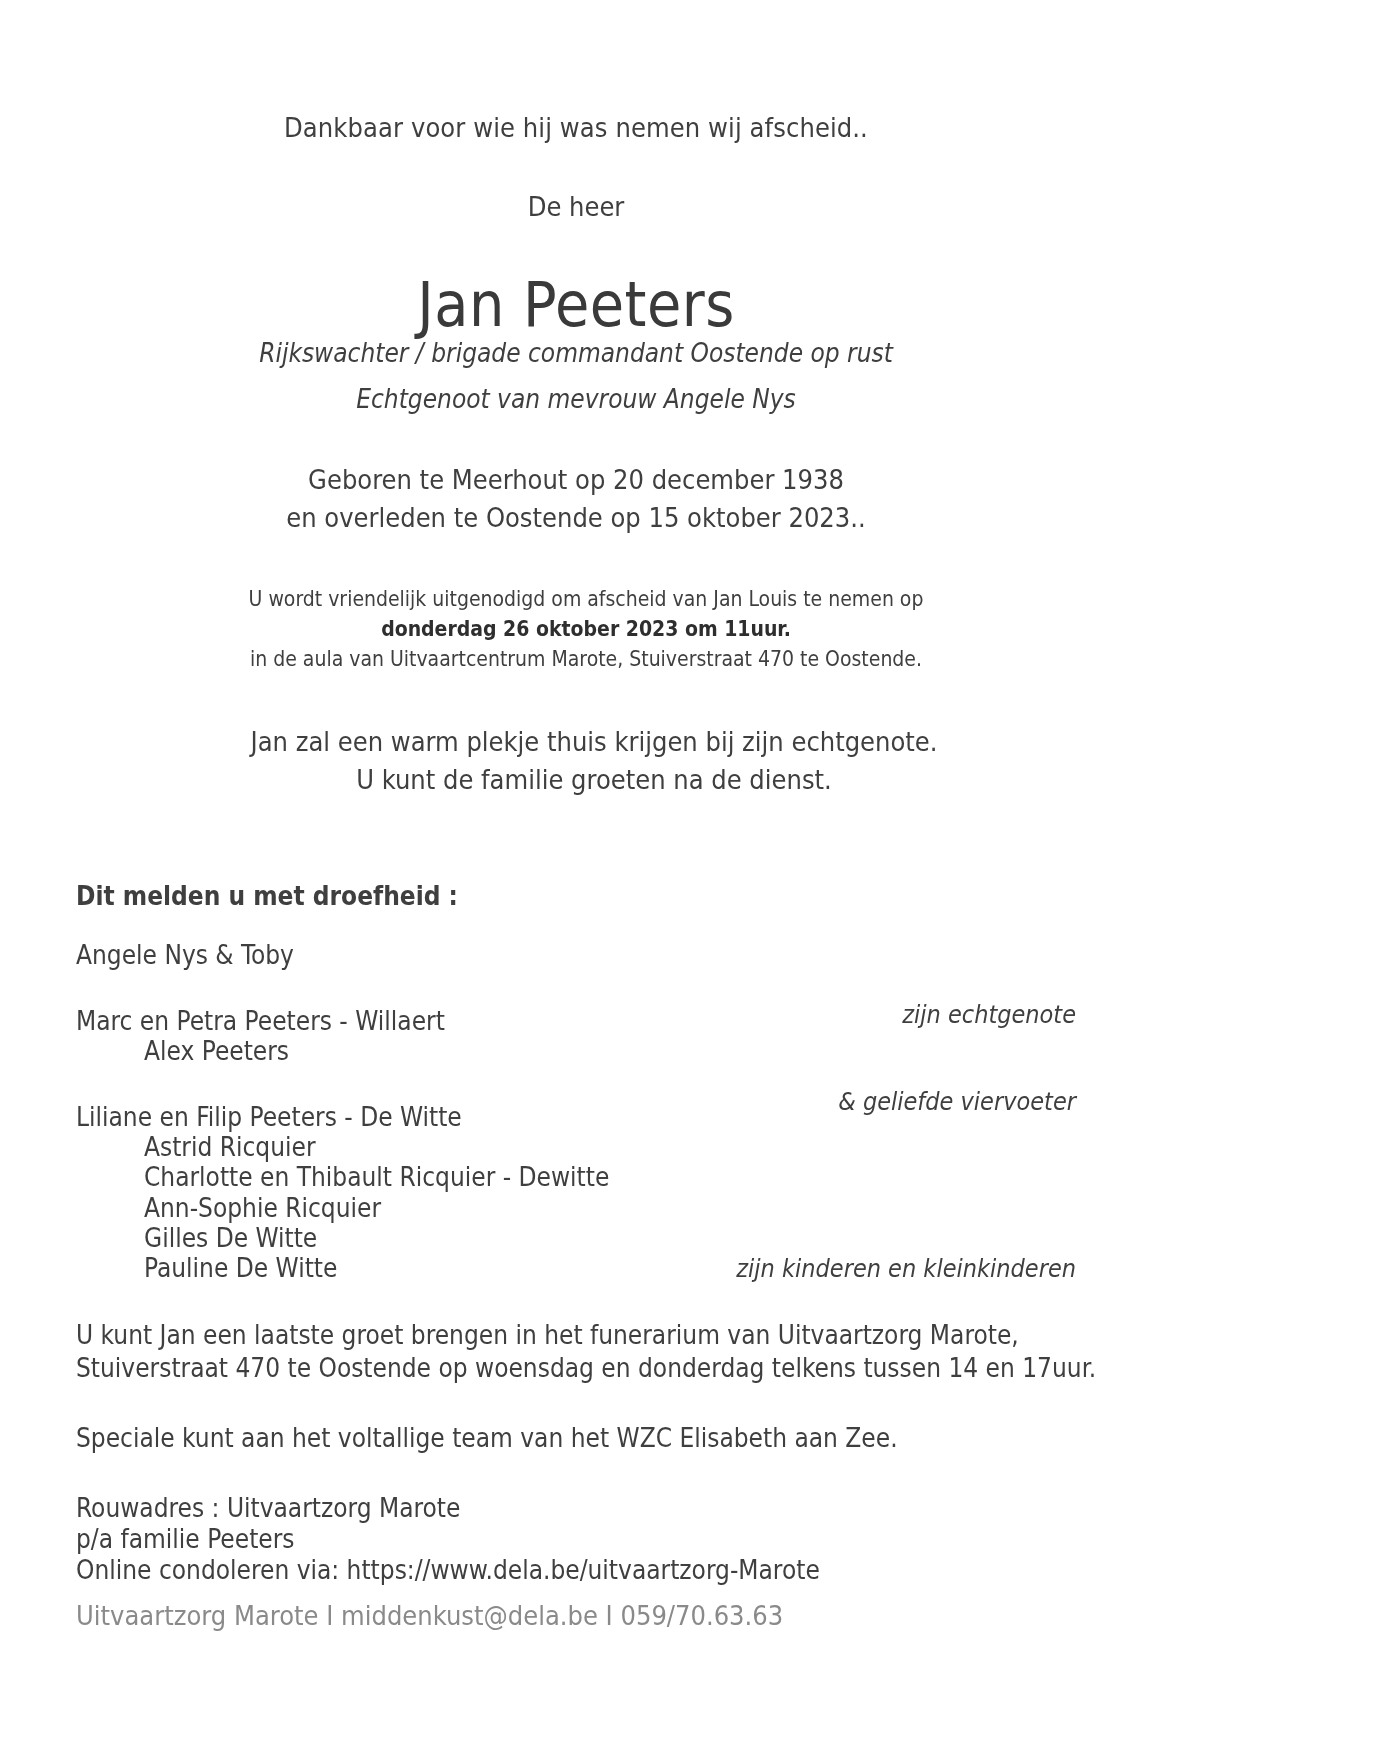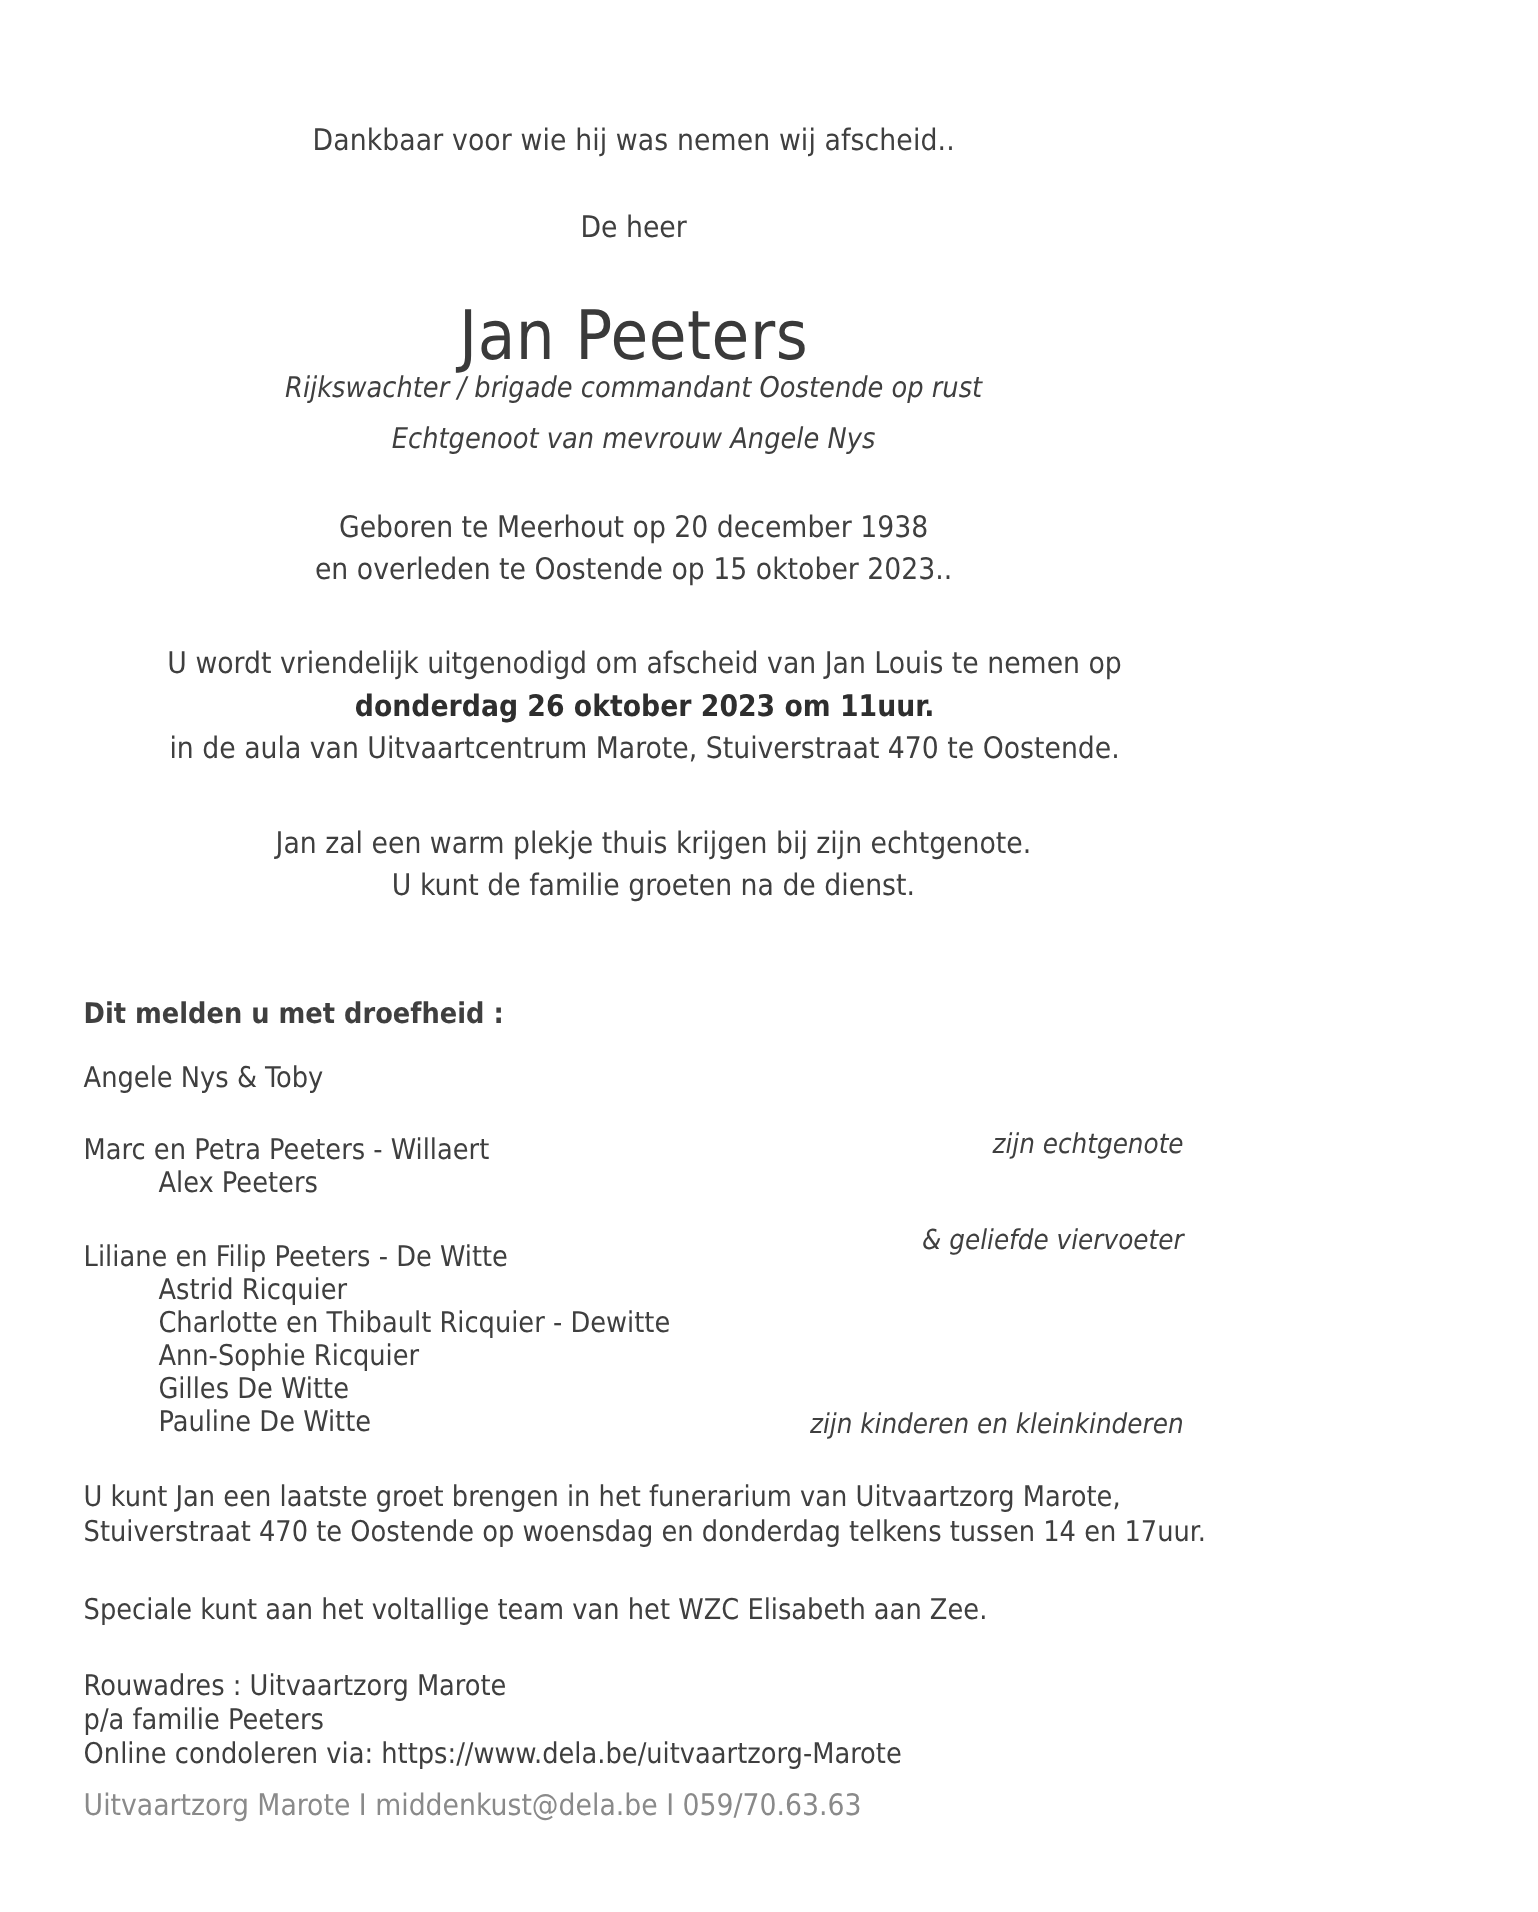--- a/index.html
+++ b/index.html
@@ -65,21 +65,21 @@
   .dates {
     margin-top: 44px;
     font-size: 27px;
     font-weight: 300;
     line-height: 1.42;
     color: #3f3f3f;
   }
 
   .invite {
     margin-top: 48px;
-    font-size: 27px;
+    font-size: 21px;
     font-weight: 300;
     line-height: 1.42;
     color: #3f3f3f;
     padding-left: 20px;
   }
   .invite-strong {
     font-weight: 700;
     color: #2e2e2e;
   }
 

